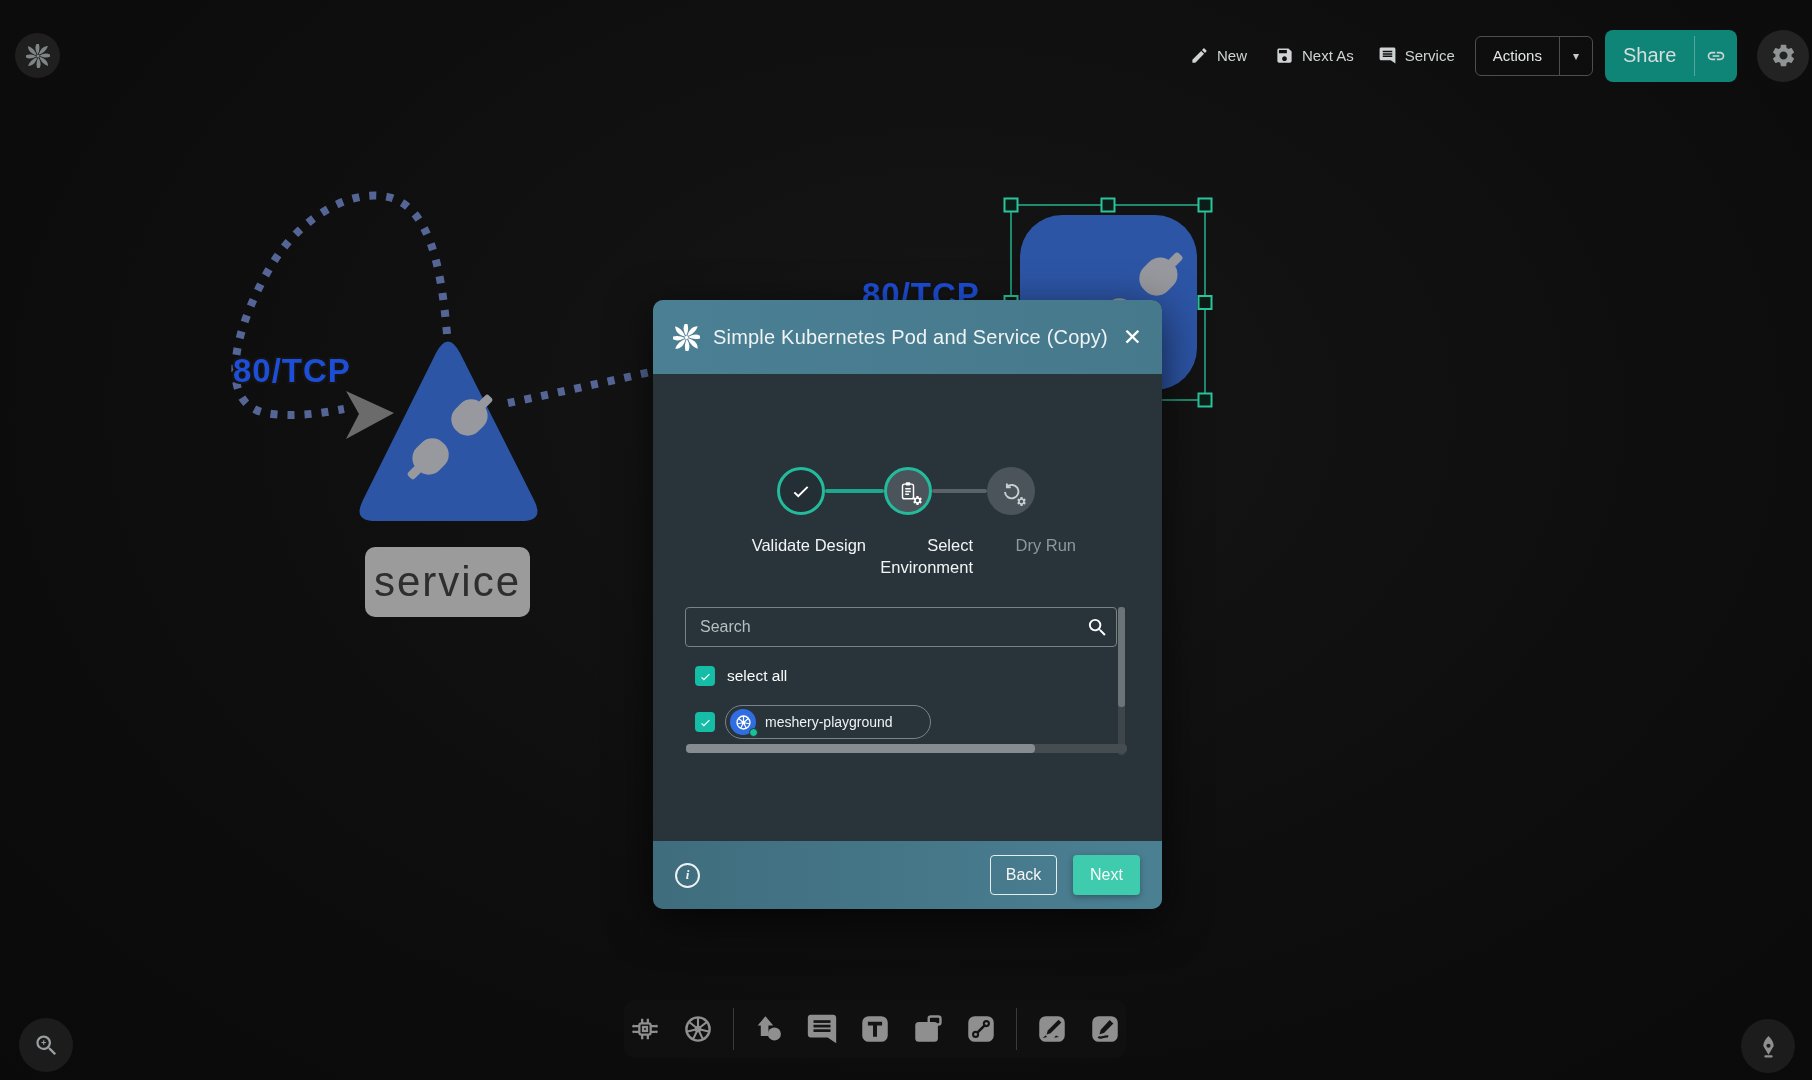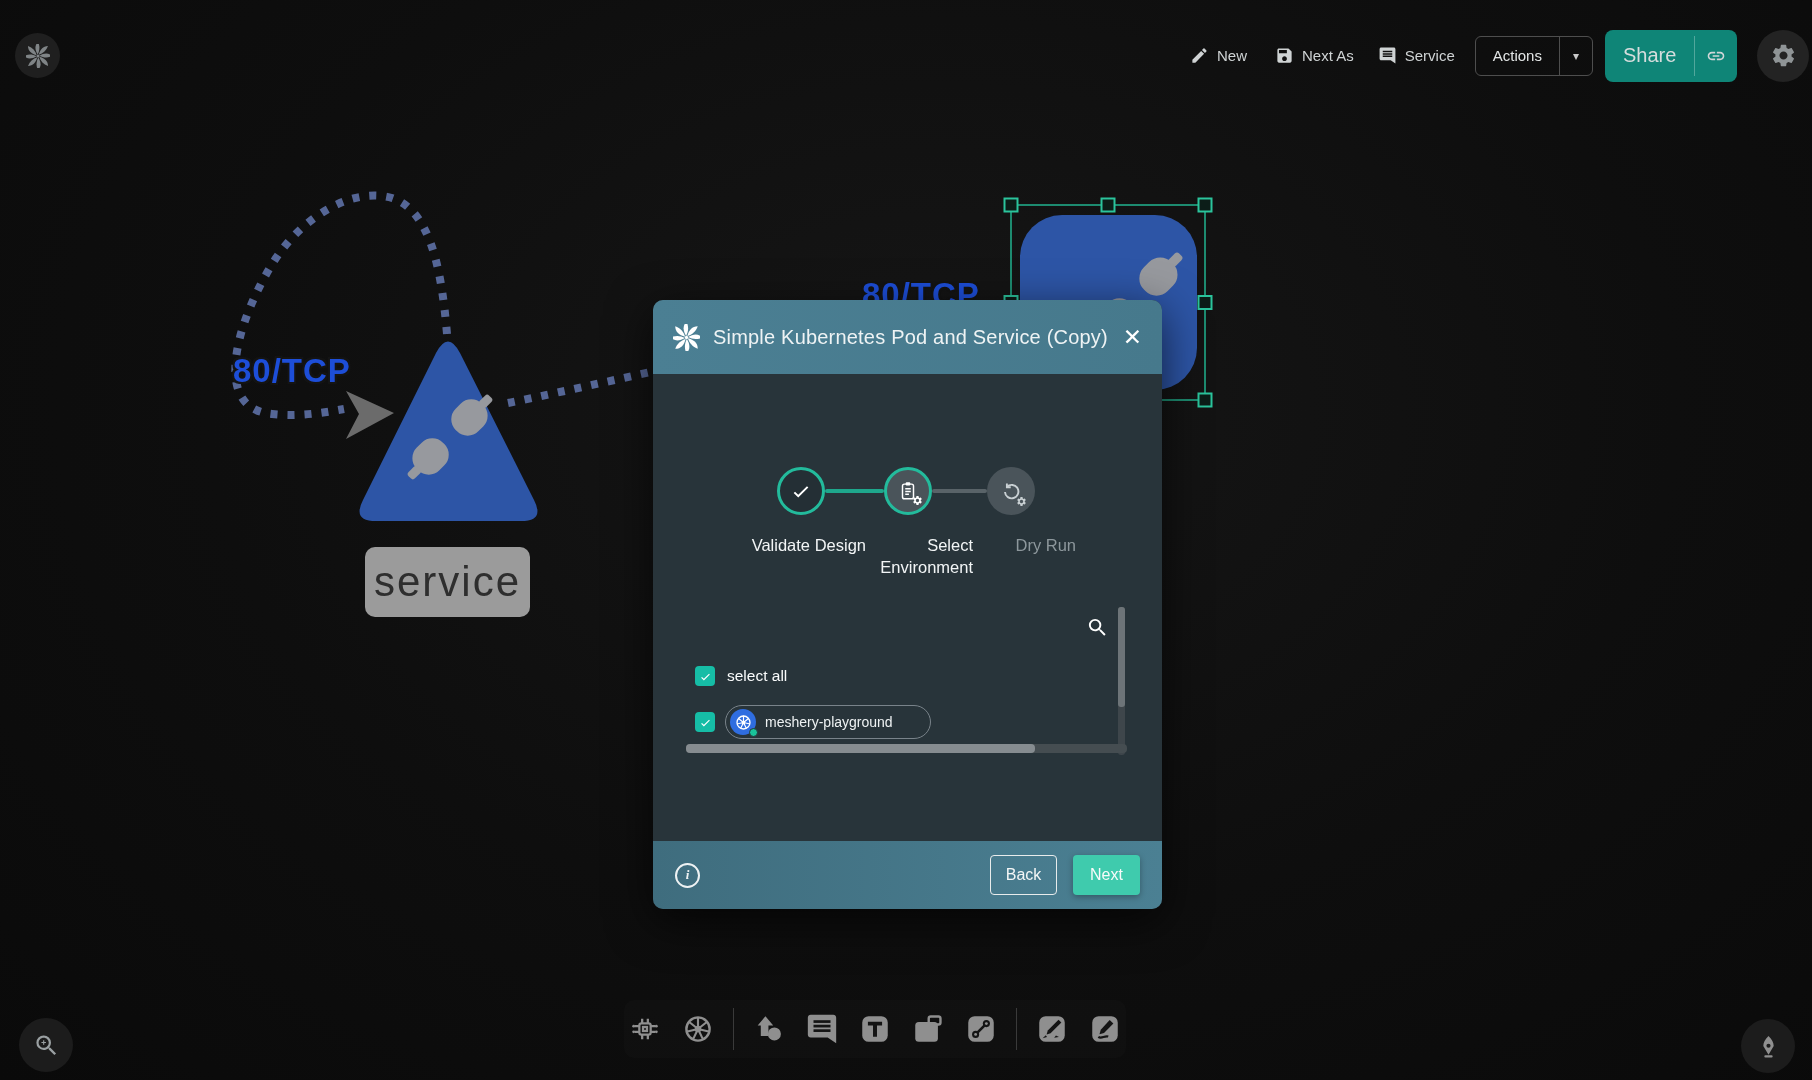--- a/index.html
+++ b/index.html
@@ -372,20 +372,21 @@
         <svg class="mini-gear" viewBox="0 0 24 24" style="fill:#c9d0d3">
             <use href="#sym-gear"></use>
           </svg>
       </span>
     </div>
 
     <div class="step-label" style="left:148px" id="step-label-1">Validate Design</div>
     <div class="step-label" style="left:255px" id="step-label-2">Select Environment</div>
     <div class="step-label" style="left:358px" id="step-label-3">Dry Run</div>
 
+    <input id="env-search" type="text" placeholder="Search" style="">
     <span id="search-icon">
       <svg viewBox="0 0 24 24">
           <use href="#sym-search"></use>
         </svg>
     </span>
 
     <div id="v-scrollbar">
         <div class="thumb"></div>
       </div>
 

